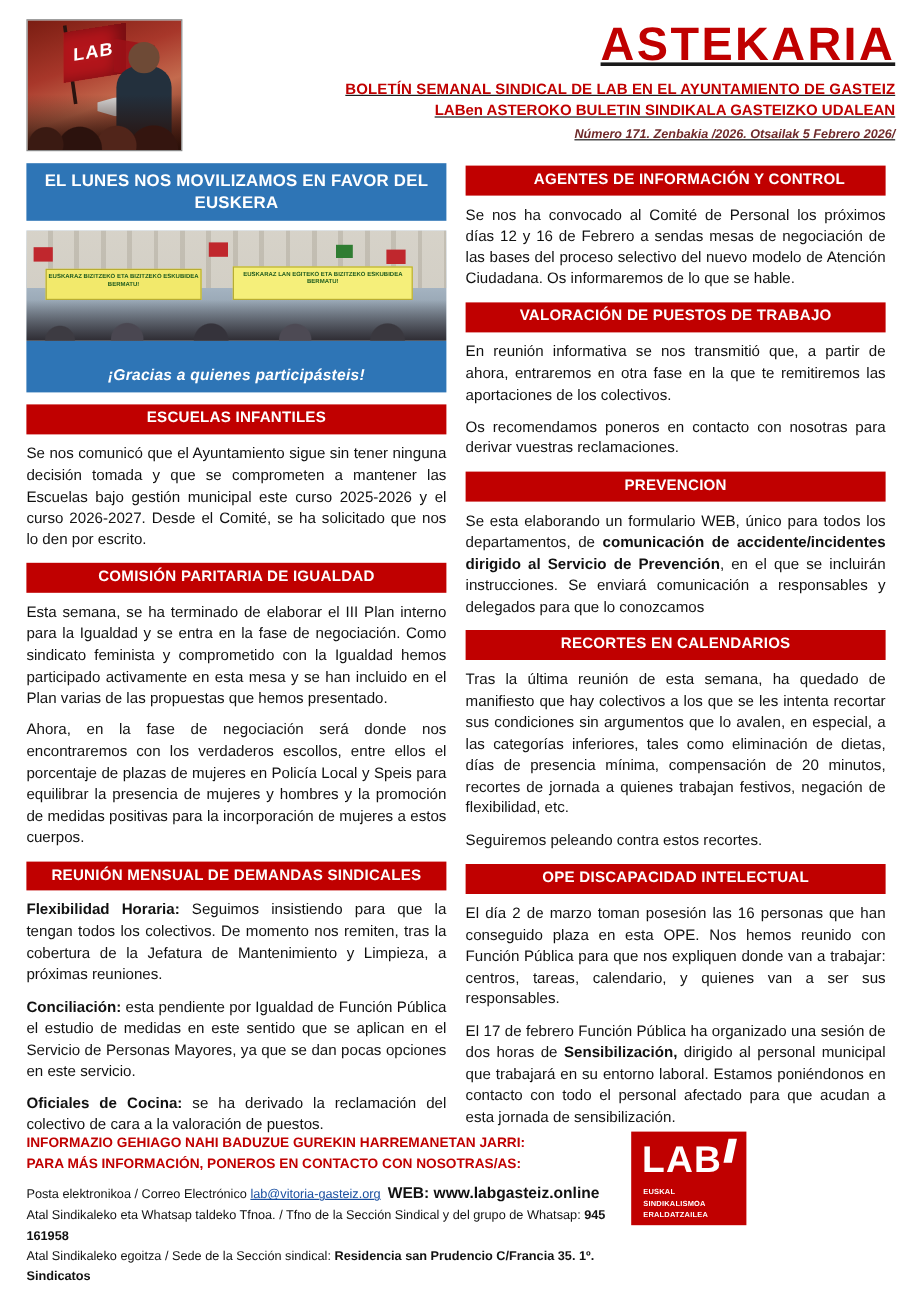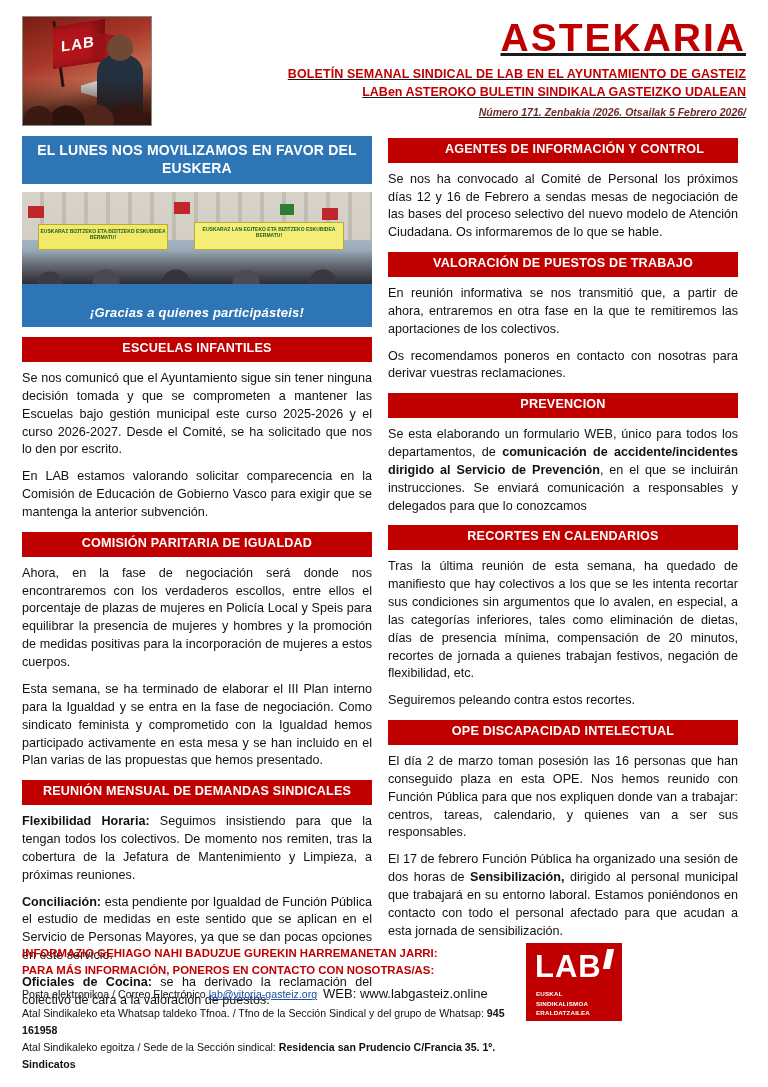--- a/index.html
+++ b/index.html
@@ -271,21 +271,21 @@
     font-size: 11.4px;
     line-height: 1.45;
   }
   .foot-line {
     font-size: 10.6px;
     line-height: 1.6;
     color: #111;
   }
   .foot-line a { color: #1a4fa0; text-decoration: underline; }
   .foot-line .web {
-    font-weight: normal;
+    font-weight: bold;
     font-size: 13px;
   }
   .foot-line b { font-weight: bold; }
 
   .lab-logo {
     flex: 0 0 96px;
     width: 96px;
     height: 78px;
     background: #c00000;
     color: #fff;
@@ -353,25 +353,24 @@
         <div class="greenflag"></div>
         <div class="redflag rf3"></div>
         <div class="banner1">EUSKARAZ BIZITZEKO ETA BIZITZEKO ESKUBIDEA BERMATU!</div>
         <div class="banner2">EUSKARAZ LAN EGITEKO ETA BIZITZEKO ESKUBIDEA BERMATU!</div>
         <div class="crowd2"></div>
       </div>
       <div class="band blue-bottom">¡Gracias a quienes participásteis!</div>
 
       <div class="band">ESCUELAS INFANTILES</div>
       <p class="txt">Se nos comunicó que el Ayuntamiento sigue sin tener ninguna decisión tomada y que se comprometen a mantener las Escuelas bajo gestión municipal este curso 2025-2026 y el curso 2026-2027.  Desde el Comité, se ha solicitado que nos lo den por escrito.</p>
-      <p class="txt">En LAB estamos valorando solicitar comparecencia en la Comisión de Educación de Gobierno Vasco para exigir que se mantenga la anterior subvención.</p>
 
       <div class="band">COMISIÓN PARITARIA DE IGUALDAD</div>
+      <p class="txt">Esta semana, se ha terminado de elaborar el III Plan interno para la Igualdad y se entra en la fase de negociación. Como sindicato feminista y comprometido con la Igualdad hemos participado activamente en esta mesa y se han incluido en el Plan varias de las propuestas que hemos presentado.</p>
       <p class="txt">Ahora, en la fase de negociación será donde nos encontraremos con los verdaderos escollos, entre ellos el porcentaje de plazas de mujeres en Policía Local y Speis para equilibrar la presencia de mujeres y hombres y la promoción de medidas positivas para la incorporación de mujeres a estos cuerpos.</p>
-      <p class="txt">Esta semana, se ha terminado de elaborar el III Plan interno para la Igualdad y se entra en la fase de negociación. Como sindicato feminista y comprometido con la Igualdad hemos participado activamente en esta mesa y se han incluido en el Plan varias de las propuestas que hemos presentado.</p>
 
       <div class="band">REUNIÓN MENSUAL DE DEMANDAS SINDICALES</div>
       <p class="txt"><b>Flexibilidad Horaria:</b><span> Seguimos insistiendo para que la tengan todos los colectivos. De momento nos remiten, tras la cobertura de la Jefatura de Mantenimiento y Limpieza, a próximas reuniones.</span></p>
       <p class="txt"><b>Conciliación:</b><span> esta pendiente por Igualdad de Función Pública el estudio de medidas en este sentido que se aplican en el Servicio de Personas Mayores, ya que se dan pocas opciones en este servicio.</span></p>
       <p class="txt"><b>Oficiales de Cocina:</b><span> se ha derivado la reclamación del colectivo de cara a la valoración de puestos.</span></p>
     </div>
 
     <div class="col">
 
       <div class="band" style="margin-top:2px;padding-left:29px;">AGENTES DE INFORMACIÓN Y CONTROL</div>

